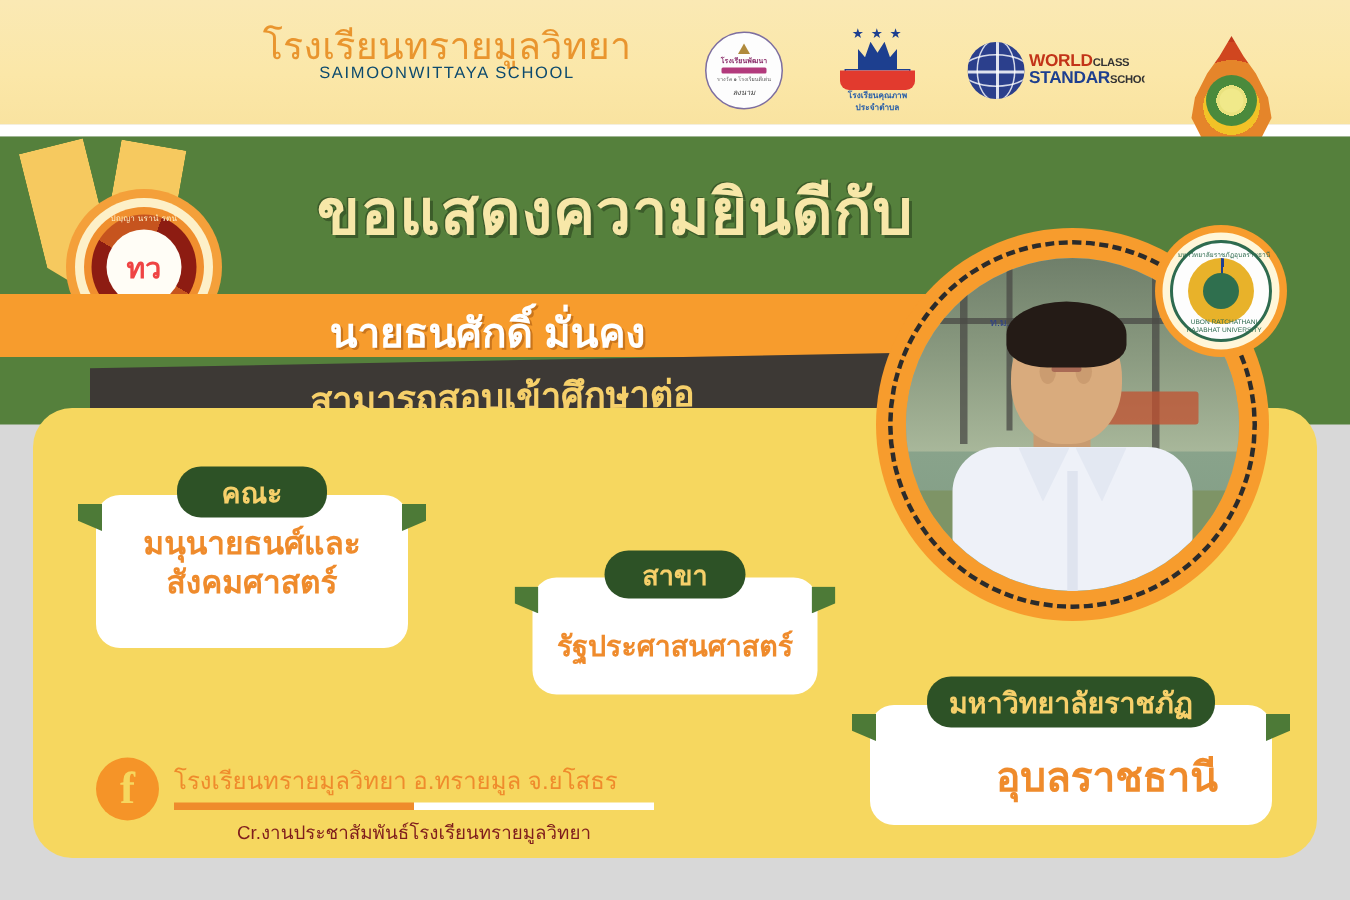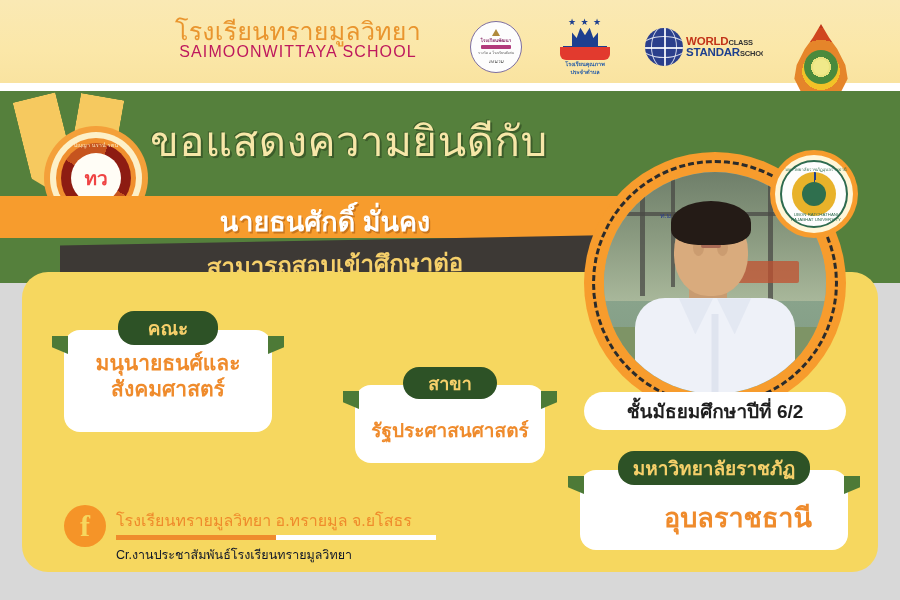--- a/index.html
+++ b/index.html
@@ -27,21 +27,21 @@
   }
   .school-names {
     position: absolute; left: 148px; top: 18px; width: 300px;
     text-align: center; line-height: 1.05;
   }
   .school-th {
     font-size: 25px; font-weight: 400; color: #e9952e;
     letter-spacing: .2px; white-space: nowrap;
   }
   .school-en {
-    font-size: 16px; font-weight: 400; color: #be185d;
+    font-size: 11px; font-weight: 400; color: #0c4a6e;
     letter-spacing: 1.1px; white-space: nowrap;
   }
 
   
   .logo-seal {
     position: absolute; border-radius: 50%;
     display: flex; align-items: center; justify-content: center;
     overflow: hidden;
   }
   
@@ -104,22 +104,22 @@
     width:16px;height:16px;border-radius:50%;background:#f0e98a;
   }
 
   
   .green-band {
     position: absolute; left: 0; top: 91px; width: 900px; height: 192px;
     background: #55803c;
   }
   .headline {
     position: absolute; left: 150px; top: 108px; width: 520px;
-    font-size: 42px; font-weight: 400; color: #f7e7a8;
-    letter-spacing: .5px;
+    font-size: 42px; font-weight: 700; color: #f7e7a8;
+    text-align: center; letter-spacing: .5px;
     text-shadow: 2px 2px 0 #3c5c2a, -1px -1px 0 #3c5c2a;
     white-space: nowrap;
   }
 
   
   .rosette-ribbons { position:absolute; left:20px; top:88px; width:122px; height:115px; }
   .ribbon { position:absolute; width:44px; height:100px; background:#f6c95f; }
   .ribbon.l { left:4px; top:8px; transform: rotate(-14deg);
               clip-path: polygon(0 0,100% 0,100% 78%,50% 100%,0 78%);}
   .ribbon.r { left:52px; top:8px; transform: rotate(10deg);
@@ -279,22 +279,22 @@
     display:flex; align-items:center; justify-content:center; font-family:"Liberation Serif",serif;
   }
   .footer-line1 {
     position:absolute; left:116px; top:508px; width:340px;
     font-size:16px; color:#ef8b2c; font-weight:400; white-space:nowrap;
   }
   .footer-rule { position:absolute; left:116px; top:535px; width:320px; height:5px; display:flex; }
   .footer-rule .a{width:50%;height:100%;background:#ef8b2c;}
   .footer-rule .b{width:50%;height:100%;background:#ffffff;}
   .footer-line2 {
-    position:absolute; left:116px; top:545px; width:320px; 
-    font-size:12.5px; color:#0f172a; white-space:nowrap;
+    position:absolute; left:116px; top:545px; width:320px; text-align:center;
+    font-size:12.5px; color:#7f1d1d; white-space:nowrap;
   }
 </style>
 </head>
 <body>
 
 <div id="poster">
 
   <div class="header-band"></div>
   <div class="header-white-strip"></div>
 
@@ -420,21 +420,20 @@
     </div>
   </div>
 
   <div class="card card-branch">
     <div class="tab-flap l"></div>
     <div class="tab-flap r"></div>
     <div class="tab">สาขา</div>
     <div class="body">รัฐประศาสนศาสตร์</div>
   </div>
 
-  <div class="grade-pill">ชั้นมัธยมศึกษาปีที่ 6/2</div>
 
   <div class="card card-uni">
     <div class="tab-flap l"></div>
     <div class="tab-flap r"></div>
     <div class="tab">มหาวิทยาลัยราชภัฏ</div>
     <div class="body">อุบลราชธานี</div>
   </div>
 
   <div class="fb-icon">f</div>
   <div class="footer-line1">โรงเรียนทรายมูลวิทยา อ.ทรายมูล จ.ยโสธร</div>

